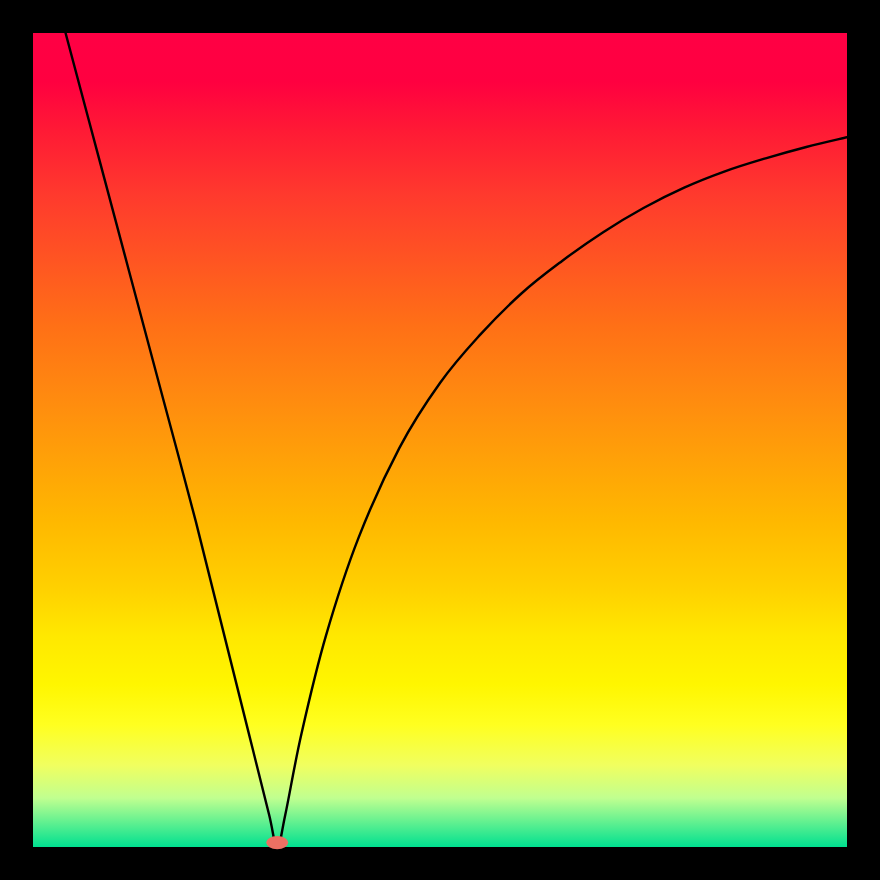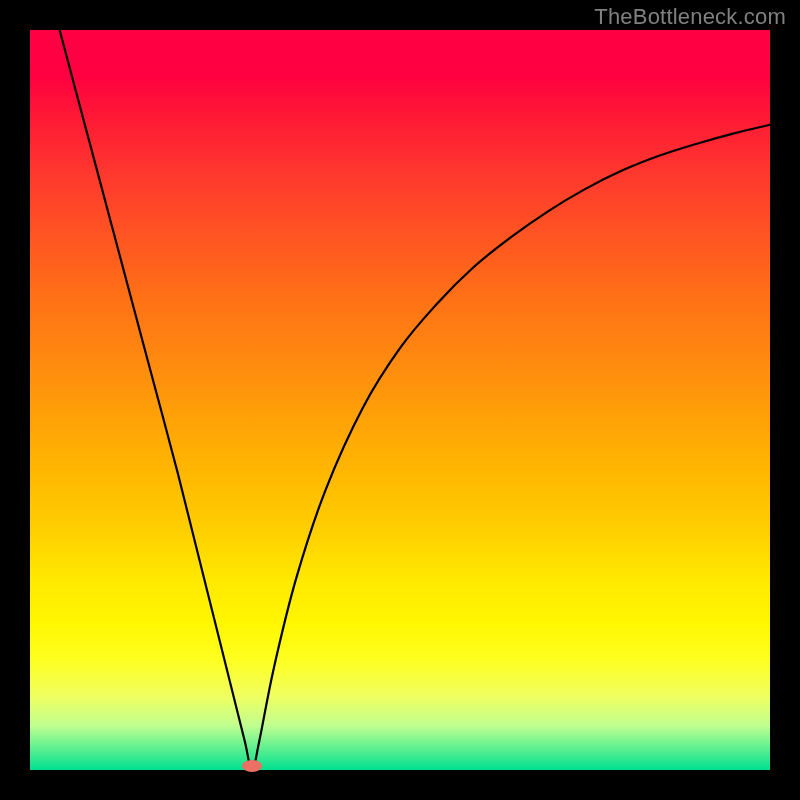--- a/index.html
+++ b/index.html
@@ -77,21 +77,20 @@
     border-radius: 50%;
     z-index: 6;
     transform: translate(-50%, -50%);
   }
 </style>
 </head>
 <body>
 
 <div class="frame">
 
-  <div class="watermark">TheBottleneck.com</div>
 
   <div class="plot-area">
     <div class="gradient-bg"></div>
 
     <svg class="curve-svg" viewBox="0 0 740 740" preserveAspectRatio="none">
       <path id="curve-path" fill="none" stroke="#000000" stroke-width="2.2" stroke-linejoin="round" stroke-linecap="round" d="M 29.6 0 C 34.928000000000004 19.98 48.544000000000004 71.03999999999999 59.2 111 C 69.856 150.96 78.14399999999999 182.04000000000002 88.8 222 C 99.456 261.96 107.744 293.03999999999996 118.4 332.99999999999994 C 129.056 372.9599999999999 137.344 402.70799999999997 148 444 C 158.656 485.29200000000003 168.27599999999998 525.1039999999999 177.6 562.4 C 186.924 599.696 193.14000000000001 624.5600000000001 199.8 651.2 C 206.46 677.84 210.60399999999998 694.4159999999999 214.6 710.4 C 218.596 726.384 219.33599999999998 740 222 740 C 224.66400000000002 740 225.404 729.048 229.4 710.4 C 233.39600000000002 691.752 237.54000000000002 665.704 244.20000000000002 636.4 C 250.86 607.096 257.07599999999996 579.568 266.4 547.6 C 275.724 515.6320000000001 284.012 489.43600000000004 296 458.8 C 307.988 428.164 319.68 402.708 333 377.40000000000003 C 346.32 352.09200000000004 356.68 336.84800000000007 370 318.20000000000005 C 383.32 299.552 393.68000000000006 288.452 407.00000000000006 273.8 C 420.32000000000005 259.148 430.68 248.78799999999995 444 236.79999999999995 C 457.32 224.81199999999995 467.68 217.19000000000005 481 207.20000000000005 C 494.32 197.21000000000004 504.68 189.95799999999997 518 181.29999999999995 C 531.32 172.64199999999994 541.68 166.42600000000004 555 159.10000000000002 C 568.32 151.774 578.68 146.5939999999999 592 140.5999999999999 C 605.32 134.6059999999999 615.68 130.59520000000003 629 125.80000000000007 C 642.32 121.00480000000009 652.68 117.95600000000005 666 113.96000000000004 C 679.32 109.96400000000003 689.68 107.06320000000002 703 103.60000000000002 C 716.32 100.13680000000002 733.34 96.31840000000003 740 94.72000000000003"></path>
     </svg>
 
     <div id="min-marker" class="marker" style="left: 222px; top: 736.3px;"></div>
   </div>

